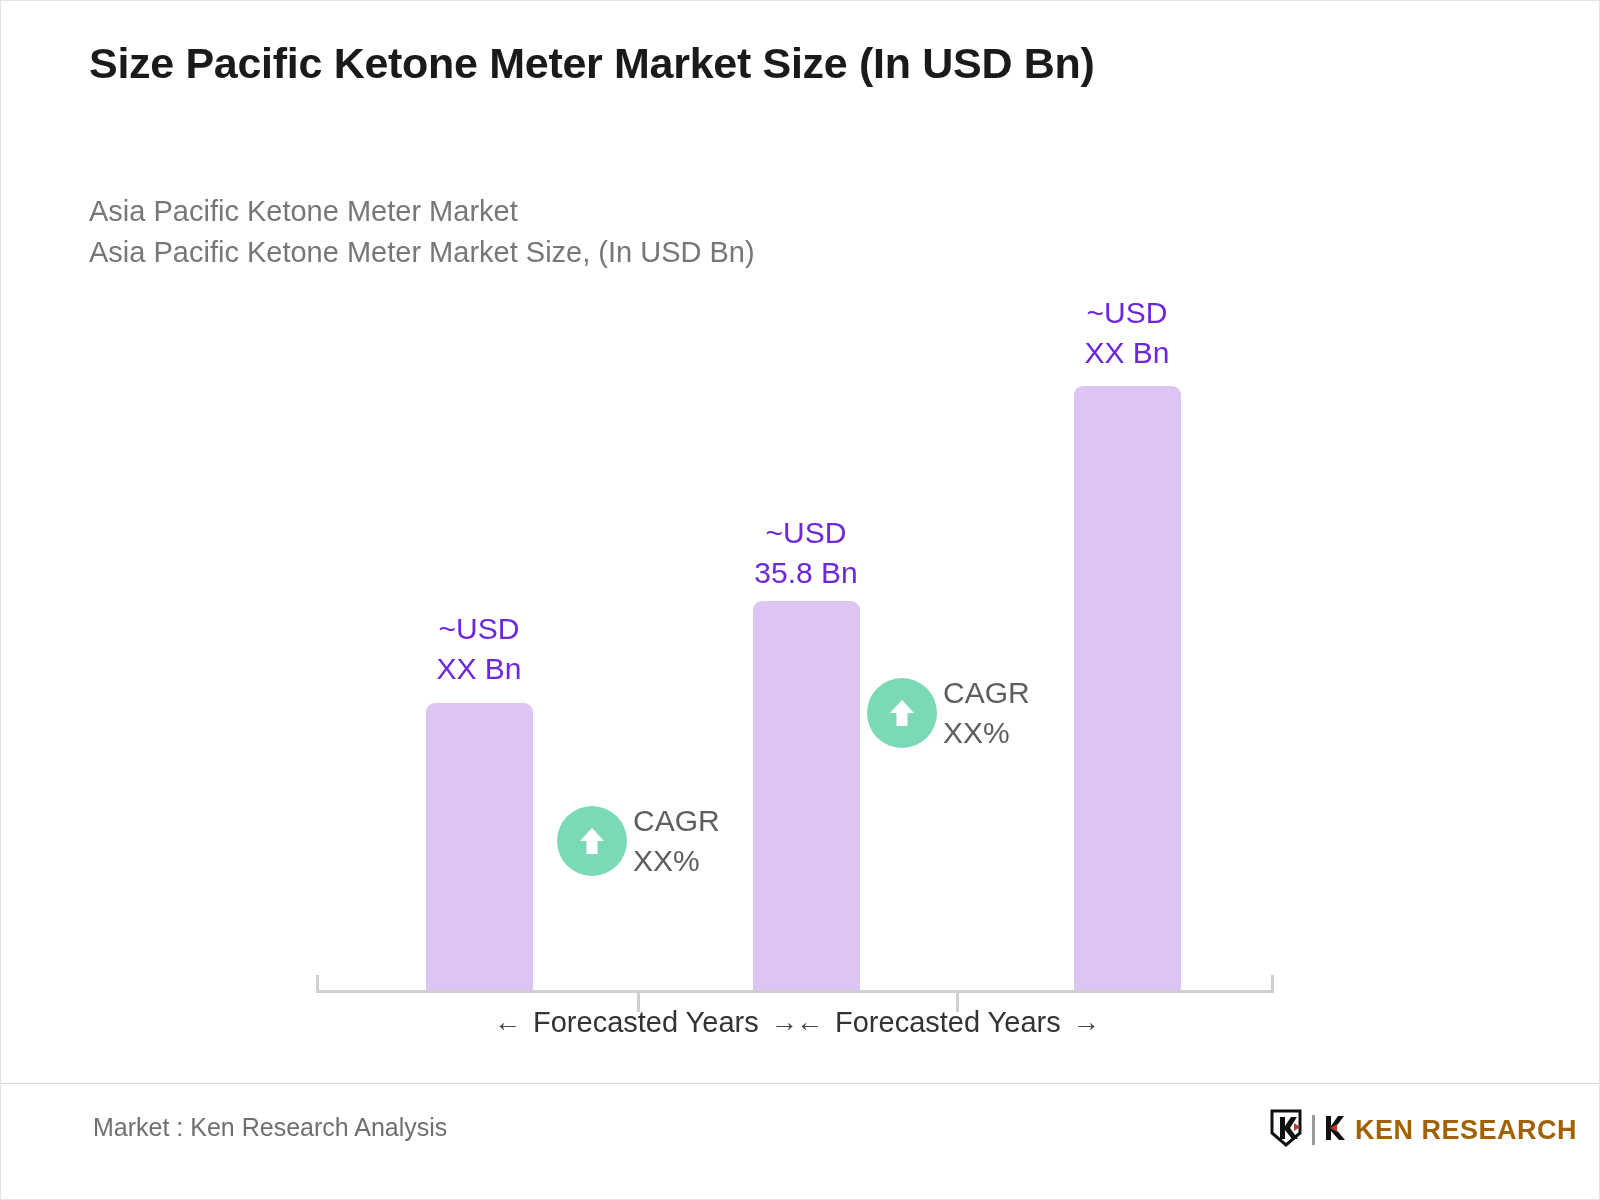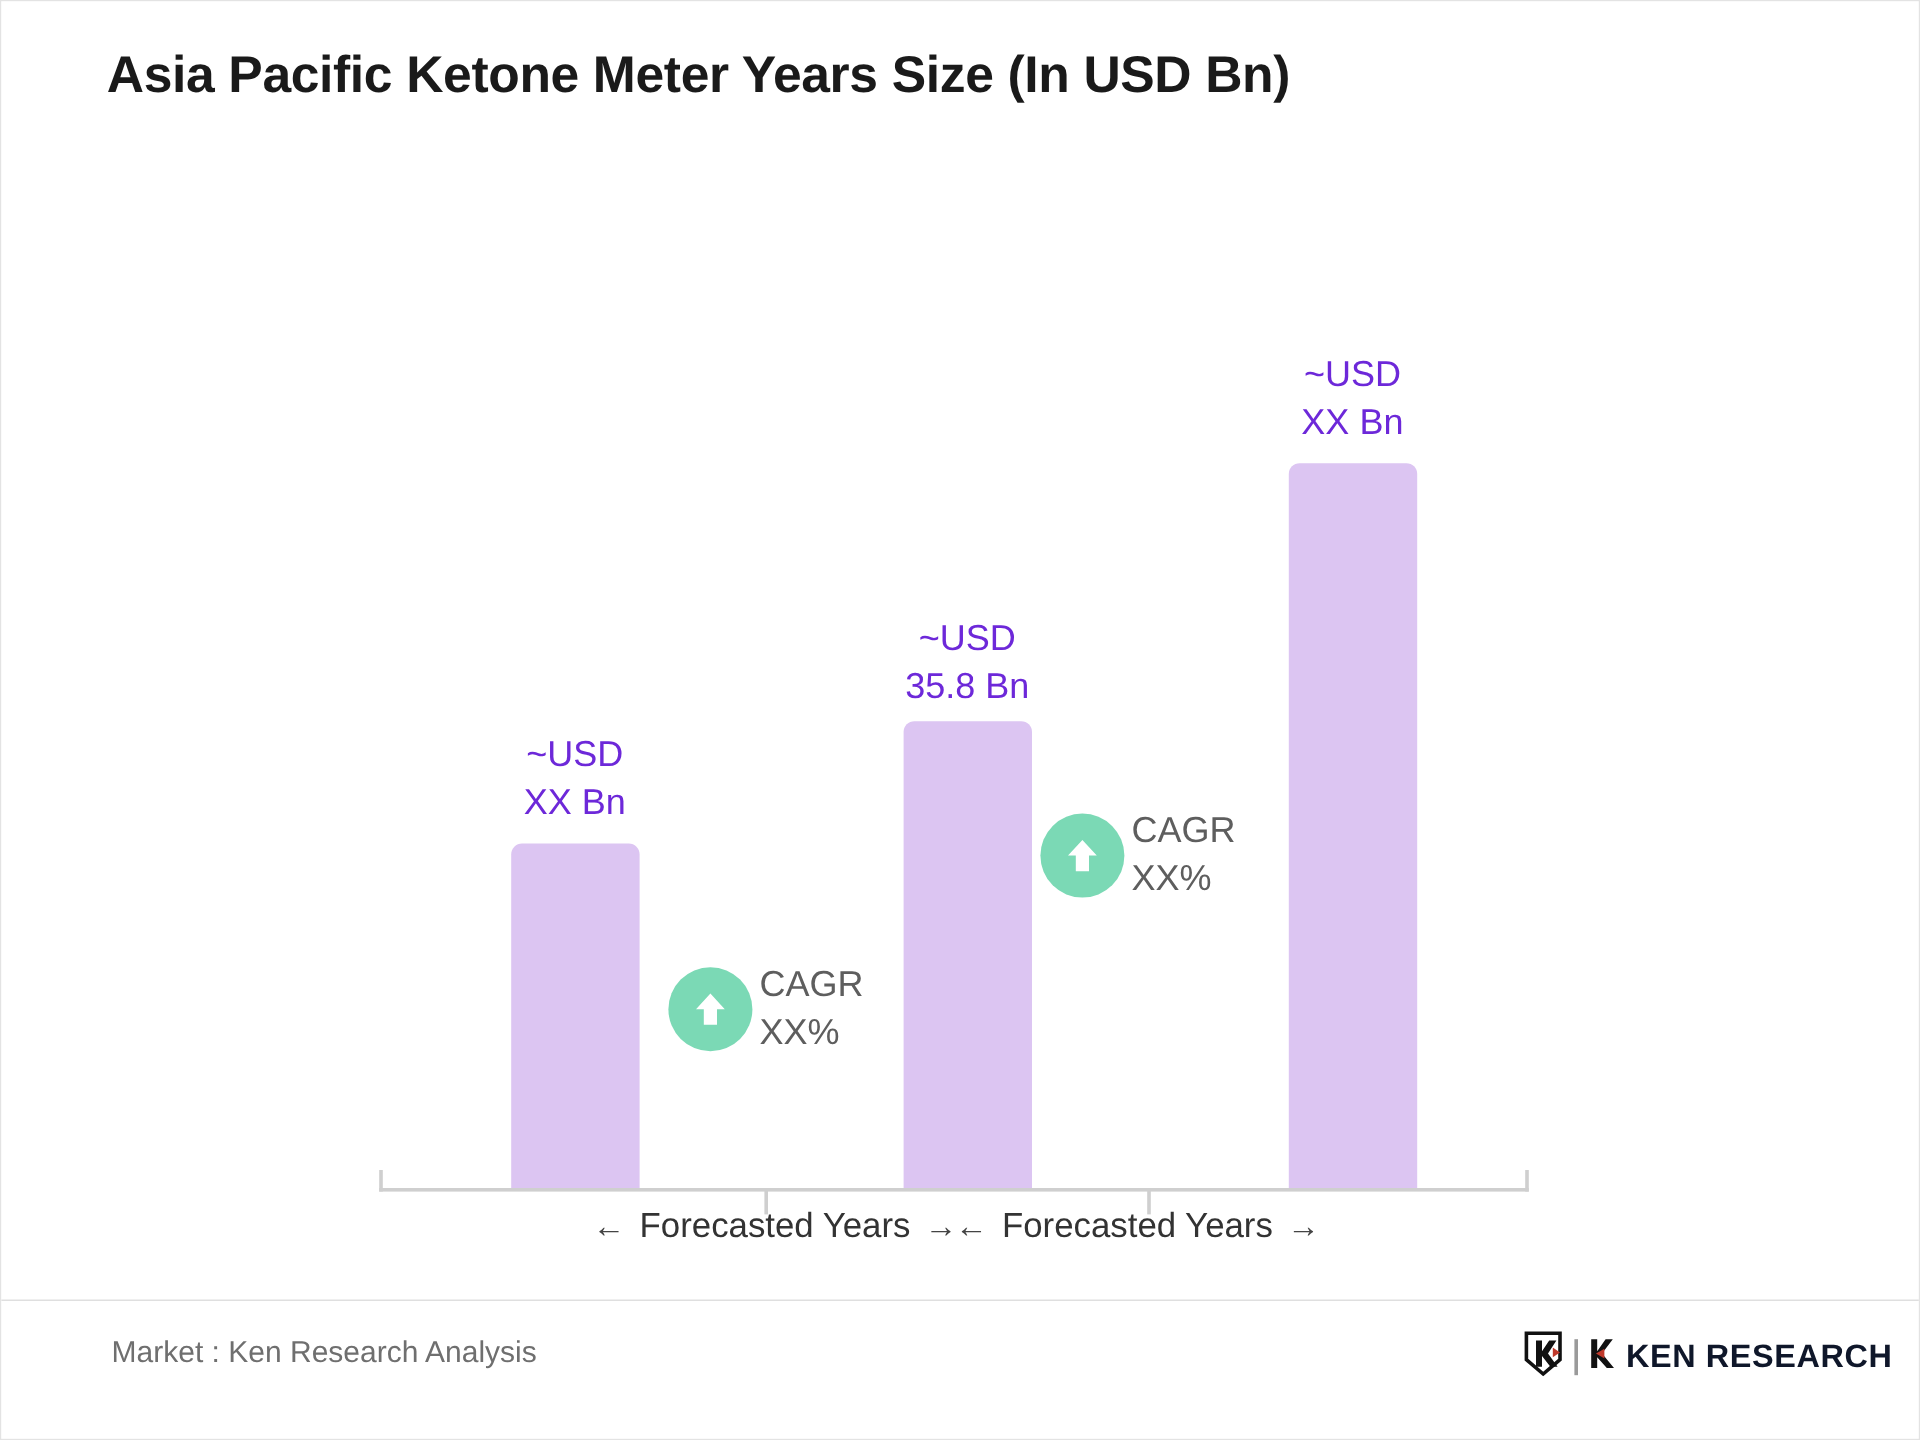--- a/index.html
+++ b/index.html
@@ -145,37 +145,41 @@
     right: 22px;
     top: 1108px;
     display: flex;
     align-items: center;
     gap: 9px;
   }
   .logo-word {
     font-family: "Liberation Sans", sans-serif;
     font-size: 27px;
     font-weight: bold;
-    color: #0f172a;
+    color: #a16207;
     letter-spacing: 0.5px;
     white-space: nowrap;
   }
   .logo-sep {
     width: 3px;
     height: 30px;
     background: #9a9a9a;
   }
 </style>
 </head>
 <body>
 
 <div id="slide">
 
-  <div class="title">Asia Pacific Ketone Meter Years Size (In USD Bn)</div>
-
+  <div class="title">Size Pacific Ketone Meter Market Size (In USD Bn)</div>
+
+  <div class="subtitle">
+    <div>Asia Pacific Ketone Meter Market</div>
+    <div>Asia Pacific Ketone Meter Market Size, (In USD Bn)</div>
+  </div>
 
   <div id="plot">
 
     <div class="bar" style="left:425px; top:702px; width:107px; height:288px;"></div>
     <div class="bar" style="left:752px; top:600px; width:107px; height:390px;"></div>
     <div class="bar" style="left:1073px; top:385px; width:107px; height:605px;"></div>
 
     <div class="bar-label" style="left:378px; top:608px; width:200px;">
       <div>~USD</div>
       <div>XX Bn</div>

